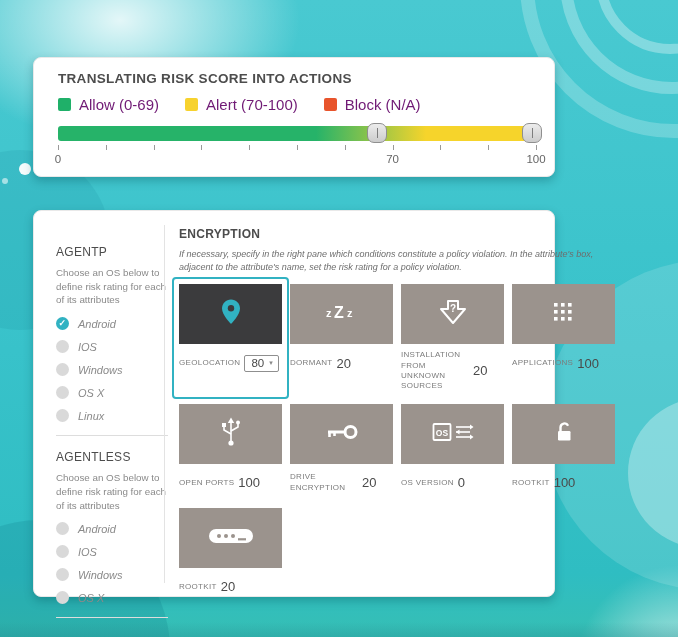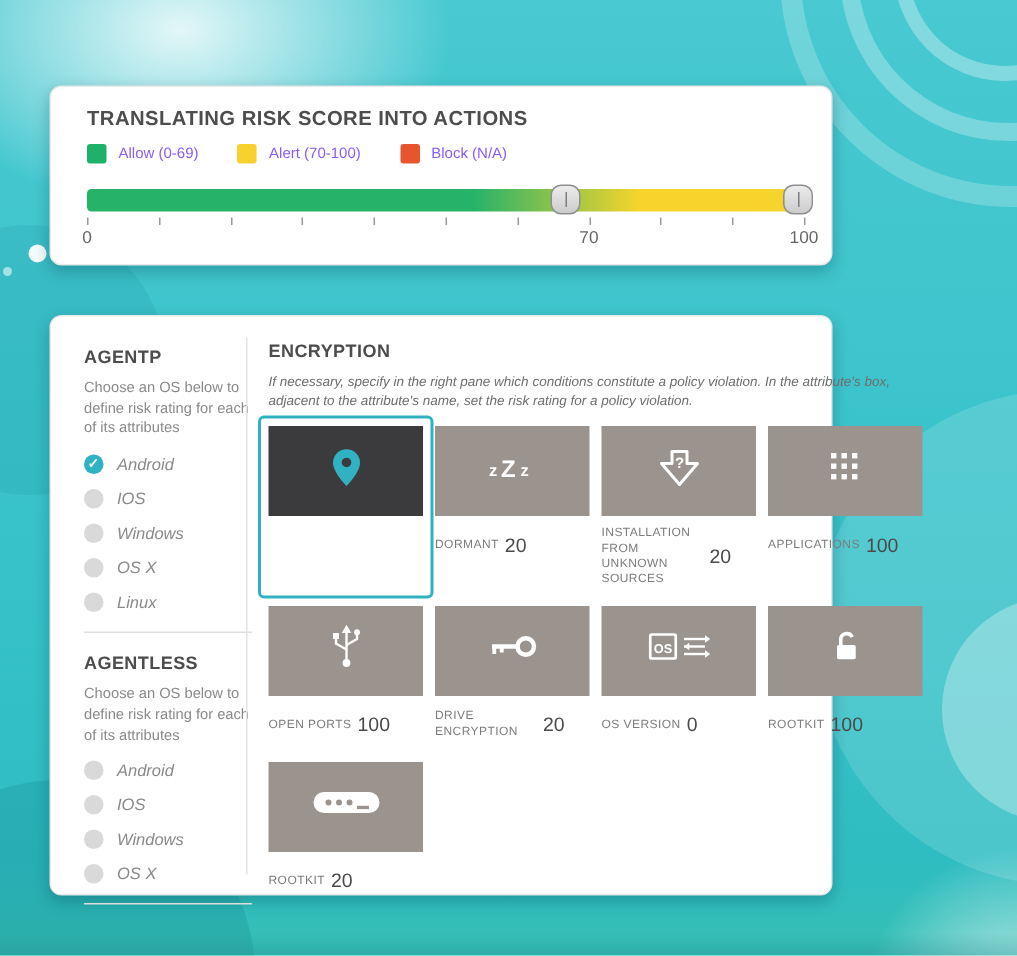--- a/index.html
+++ b/index.html
@@ -27,33 +27,33 @@
   .panel{position:absolute;left:33px;width:522px;background:#fff;border:1px solid #e9e9e9;
     border-radius:8px;box-shadow:0 4px 10px rgba(0,75,85,.32);box-sizing:border-box;}
   .panel-risk{top:57px;height:120px;}
   .panel-config{top:210px;height:387px;}
 
   .risk-title{margin:0;position:absolute;left:24px;top:13px;font-size:13.5px;font-weight:bold;
     color:#4d4d4d;letter-spacing:.3px;}
   .legend{position:absolute;left:24px;top:38px;display:flex;gap:26px;align-items:center;}
   .legend-item{display:flex;align-items:center;gap:8px;}
   .swatch{width:13px;height:13px;border-radius:2px;display:inline-block;}
-  .legend-label{font-size:10px;color:#8b5cf6;}
+  .legend-label{font-size:15px;color:#701a75;}
   .slider{position:absolute;left:24px;right:18px;top:68px;}
   .track{position:relative;height:15px;border-radius:3px;}
   .handle{position:absolute;top:-3px;width:20px;height:20px;border-radius:7px;
     background:linear-gradient(180deg,#ececec,#cccccc);border:1px solid #8f8f8f;box-sizing:border-box;}
   .handle::after{content:"";position:absolute;left:9px;top:4px;width:1px;height:10px;background:#7d7d7d;}
   .ticks{position:relative;height:6px;margin-top:4px;}
   .tick{position:absolute;top:0;width:1px;height:5px;background:#9a9a9a;}
   .tick-labels{position:relative;height:14px;margin-top:2px;}
   .tick-label{position:absolute;transform:translateX(-50%);font-size:11.5px;color:#666;}
 
   .sidebar{position:absolute;left:22px;top:20px;width:112px;}
-  .sidebar h3{margin:0 0 7px 0;font-size:12px;font-weight:bold;color:#4c4c4c;letter-spacing:.3px;}
+  .sidebar h3{margin:14px 0 7px 0;font-size:12px;font-weight:normal;color:#4c4c4c;letter-spacing:.3px;}
   .sidebar .sec-desc{margin:0 0 10px 0;font-size:9.8px;line-height:1.4;color:#8a8a8a;}
   .os-option{display:flex;align-items:center;gap:9px;margin:10px 0;cursor:pointer;}
   .radio{width:13px;height:13px;border-radius:50%;background:#d9d9d9;flex:0 0 13px;position:relative;}
   .radio.checked{background:var(--accent);}
   .radio.checked::after{content:"\2713";position:absolute;left:2.5px;top:0.5px;font-size:9px;
     font-weight:bold;color:#fff;}
   .os-option .os-label{font-size:11px;color:#8a8a8a;font-style:italic;}
   .sidebar hr{border:none;border-top:1px solid #ddd;margin:13px 0;}
   .vdivider{position:absolute;left:130px;top:14px;height:358px;width:1px;background:#e3e3e3;}
 
@@ -187,20 +187,27 @@
       <h2>ENCRYPTION</h2>
       <p class="note">If necessary, specify in the right pane which conditions constitute a policy violation. In the attribute's box, adjacent to the attribute's name, set the risk rating for a policy violation.</p>
       <div class="tiles">
           <div class="tile-cell selected">
             <div class="tile-face">
               <span><svg width="24" height="28" viewBox="0 0 24 28">
                   <path d="M12 1.5c-5 0-9 4-9 9 0 6.6 9 15.5 9 15.5s9-8.9 9-15.5c0-5-4-9-9-9z" fill="var(--accent)"></path>
                   <circle cx="12" cy="10.3" r="3.2" fill="var(--tile-dark)"></circle>
                 </svg></span>
             </div>
+            <div class="tile-caption">
+              <span class="tile-label">GEOLOCATION</span>
+              <span class="dropdown">
+                <span class="dd-value">80</span>
+                <span class="caret">▾</span>
+              </span>
+            </div>
           </div>
           <div class="tile-cell">
             <div class="tile-face">
               <span><svg width="40" height="22" viewBox="0 0 40 22">
                   <text x="4" y="16" font-size="11" font-weight="bold" fill="#fff">z</text>
                   <text x="12" y="17" font-size="16" font-weight="bold" fill="#fff">Z</text>
                   <text x="25" y="16" font-size="11" font-weight="bold" fill="#fff">z</text>
                 </svg></span>
             </div>
             <div class="tile-caption">

